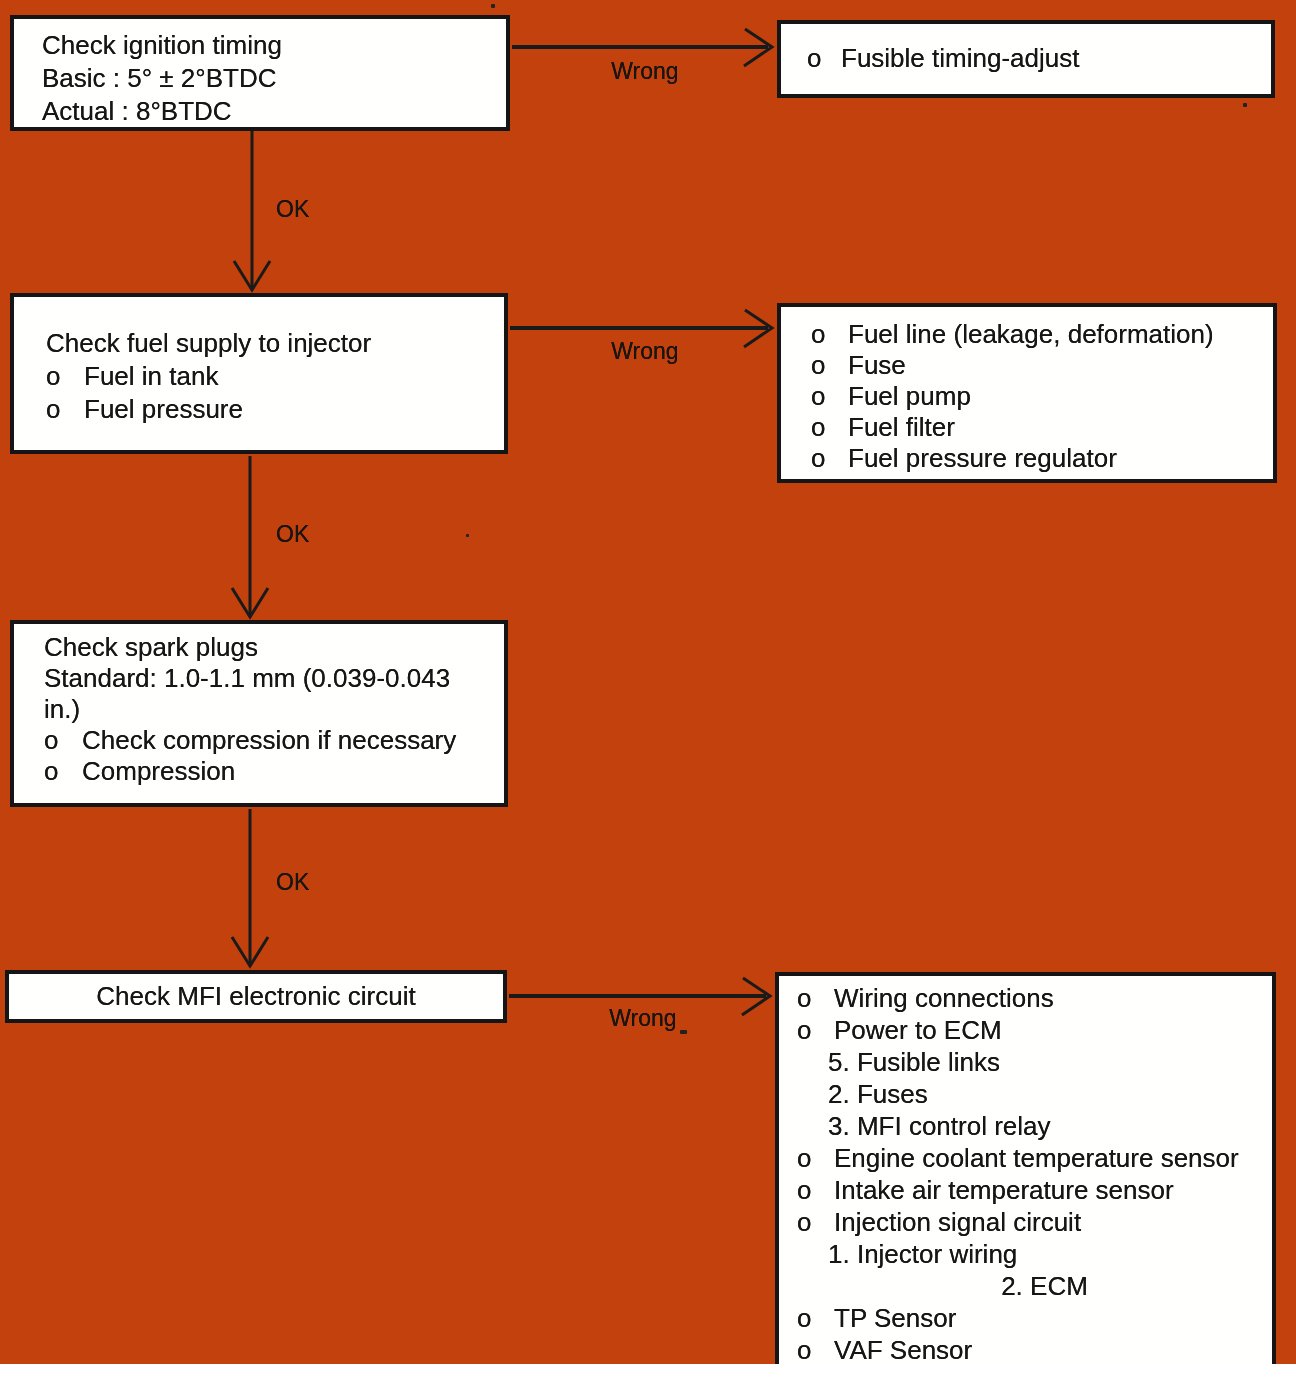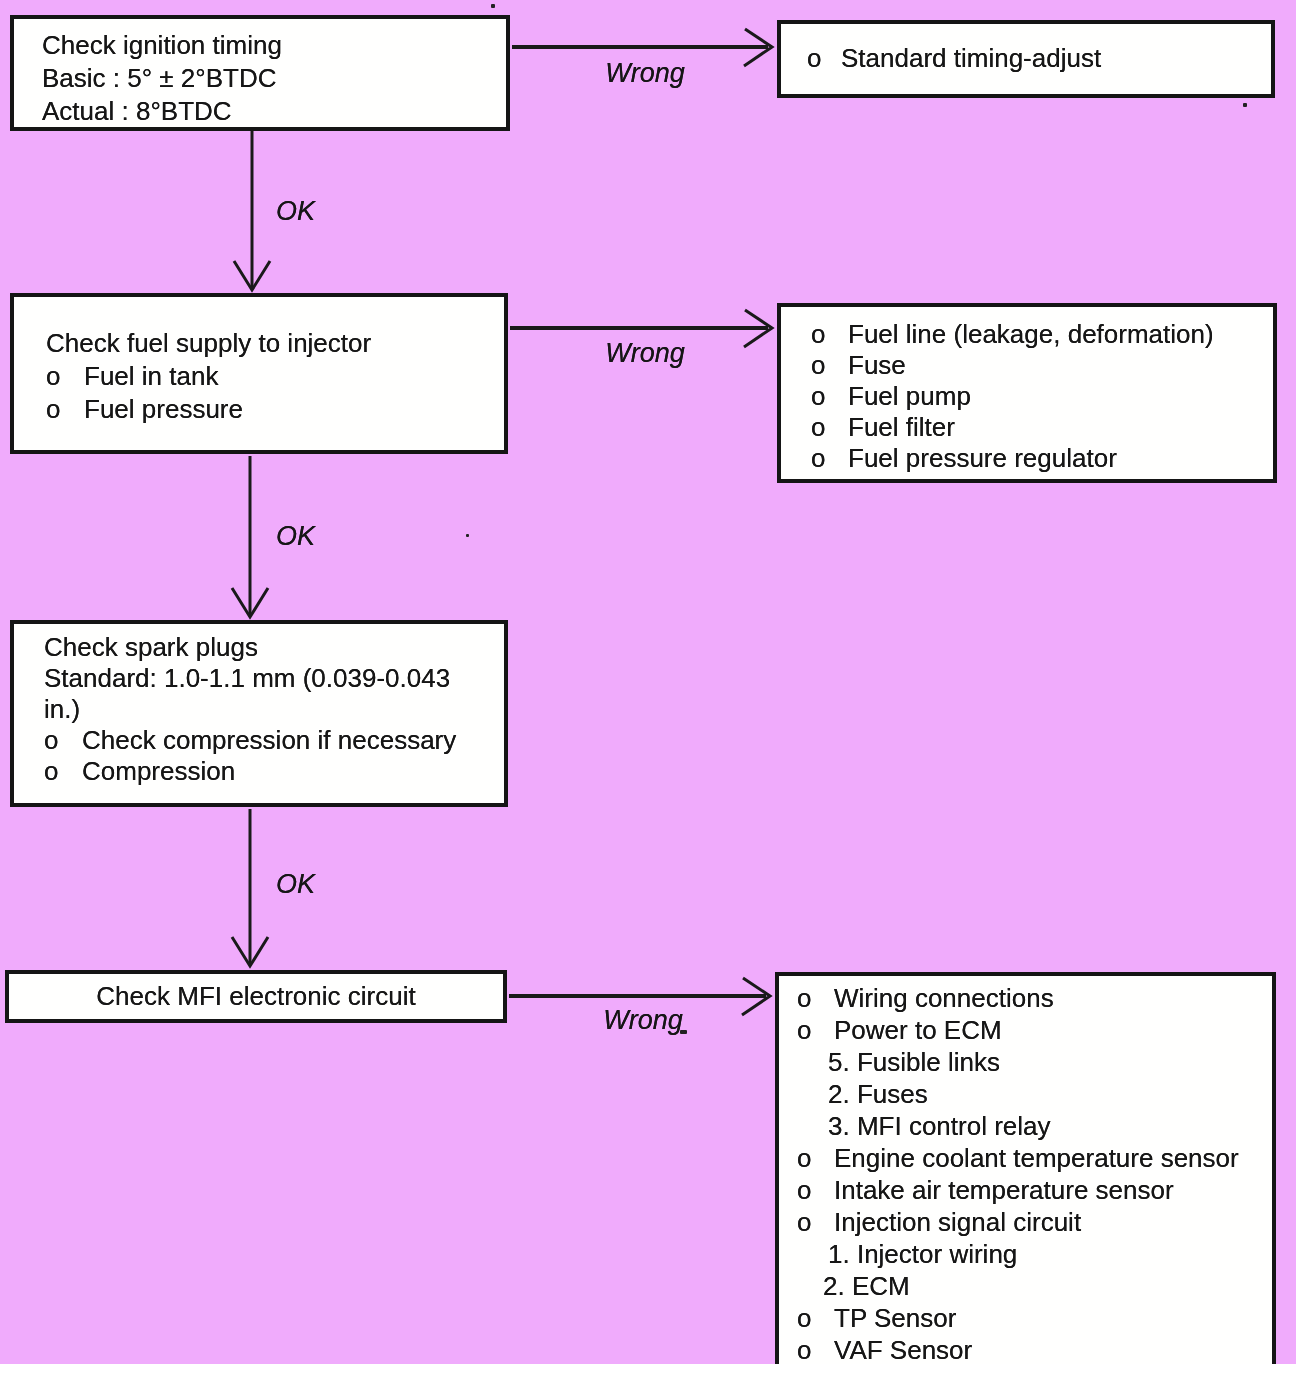--- a/index.html
+++ b/index.html
@@ -1,19 +1,19 @@
 <!DOCTYPE html>
 <html><head>
 <meta charset="utf-8">
 <style>
   html,body{margin:0;padding:0;background:#ffffff;}
   .canvas{
     position:relative;
     width:1296px;height:1364px;
-    background:#f0abfc;
+    background:#c2410c;
     font-family:"Liberation Sans", sans-serif;
     color:#161616;
     overflow:hidden;
   }
   .canvas *{box-sizing:border-box;}
   svg.connectors{position:absolute;left:0;top:0;pointer-events:none;}
   .node{
     position:absolute;
     background:#fffffe;
     border:4px solid #151515;
@@ -29,25 +29,24 @@
   #box-spark{left:10px;top:620px;width:498px;height:187px;padding:8px 14px 16px 30px;line-height:31px;}
   #box-mfi{left:5px;top:970px;width:502px;height:53px;display:flex;align-items:center;justify-content:center;}
   
   #box-ignition-fix{left:777px;top:20px;width:498px;height:78px;padding:18px 8px 0 26px;line-height:33px;}
   #box-ignition-fix .bullet{width:34px;}
   #box-fuel-fix{left:777px;top:303px;width:500px;height:180px;padding:12px 12px 0 30px;line-height:31px;}
   #box-fuel-fix .bullet{width:37px;}
   #box-mfi-fix{left:775px;top:972px;width:501px;height:402px;padding:6px 6px 0 18px;line-height:32px;}
   #box-mfi-fix .bullet{width:37px;}
   #box-mfi-fix .line.indent{padding-left:31px;}
-  #box-mfi-fix .line.indent2{padding-left:26px;}
+  #box-mfi-fix .line.indent2{padding-left:26px;text-align:center;}
   .edge-label{
-    position:absolute;font-size:27px;color:#161616;
+    position:absolute;font-size:23px;color:#161616;
     text-shadow:0 0 .6px rgba(0,0,0,.85);
-    font-style:italic;
   }
   .edge-label.centered{width:100px;text-align:center;}
   .speck{position:absolute;background:#222;border-radius:1px;}
 </style>
 </head>
 <body>
 
 <div class="canvas">
 
   <svg class="connectors" width="1296" height="1382" viewBox="0 0 1296 1382" fill="none" stroke="#1a1a1a" stroke-linecap="butt" stroke-linejoin="miter">
@@ -78,21 +77,21 @@
   </svg>
 
   <div class="node" id="box-ignition">
     <div class="line">Check ignition timing</div>
     <div class="line">Basic : 5° ± 2°BTDC</div>
     <div class="line">Actual : 8°BTDC</div>
   </div>
 
   <div class="node" id="box-ignition-fix">
     <div class="line">
-      <span class="bullet">o</span><span>Standard timing-adjust</span>
+      <span class="bullet">o</span><span>Fusible timing-adjust</span>
     </div>
   </div>
 
   <div class="node" id="box-fuel">
     <div class="line">Check fuel supply to injector</div>
     <div class="line">
       <span class="bullet">o</span><span>Fuel in tank</span>
     </div>
     <div class="line">
       <span class="bullet">o</span><span>Fuel pressure</span>

